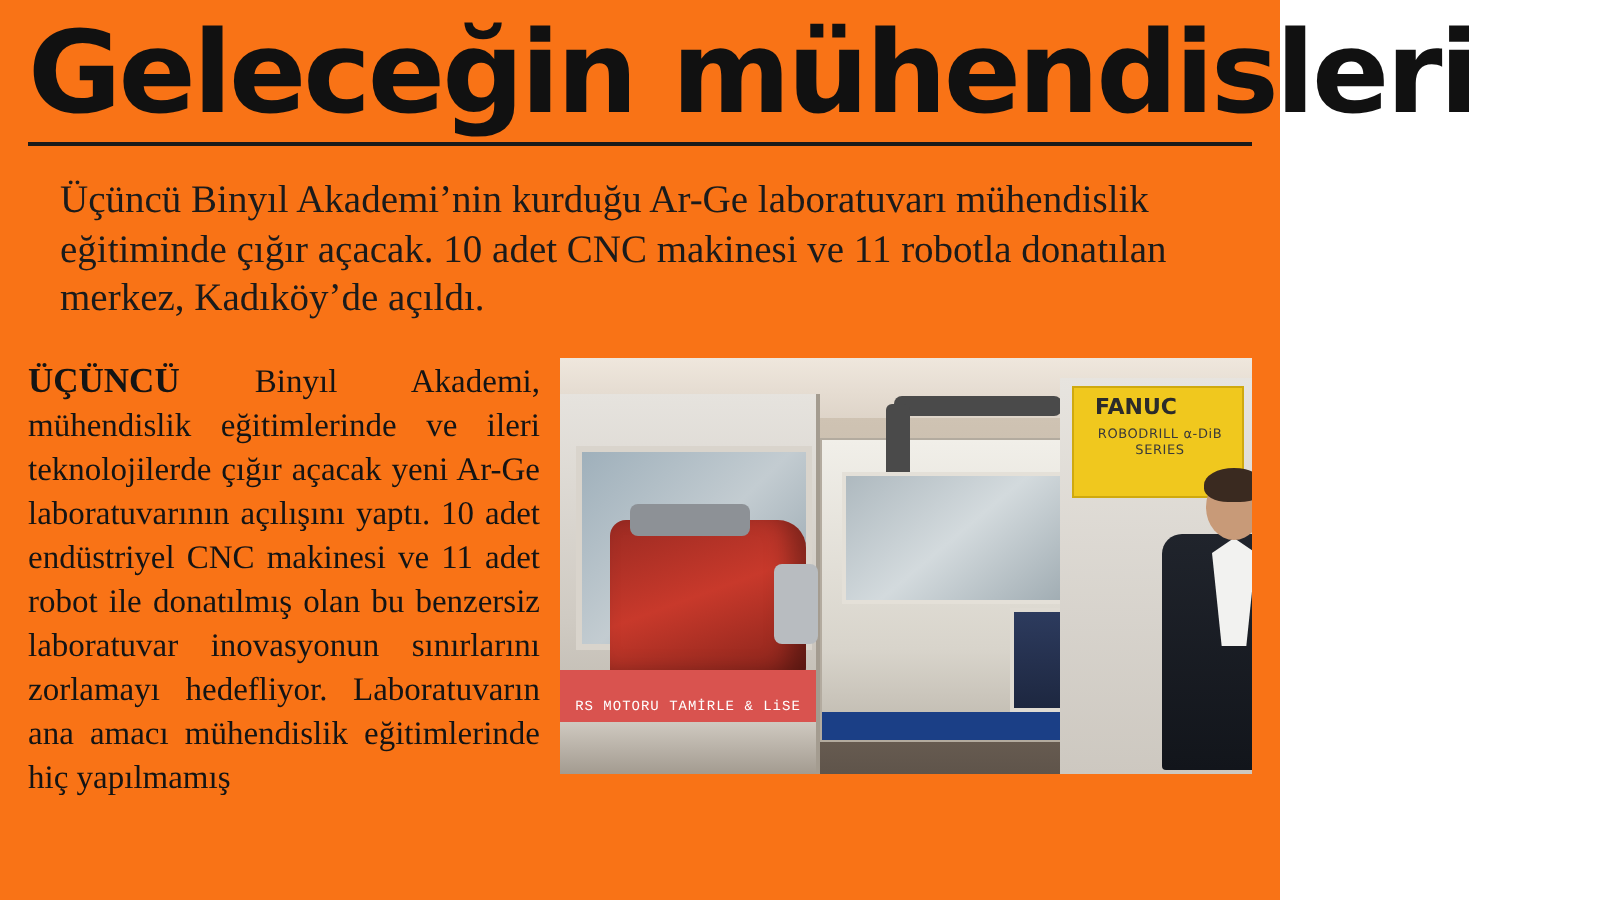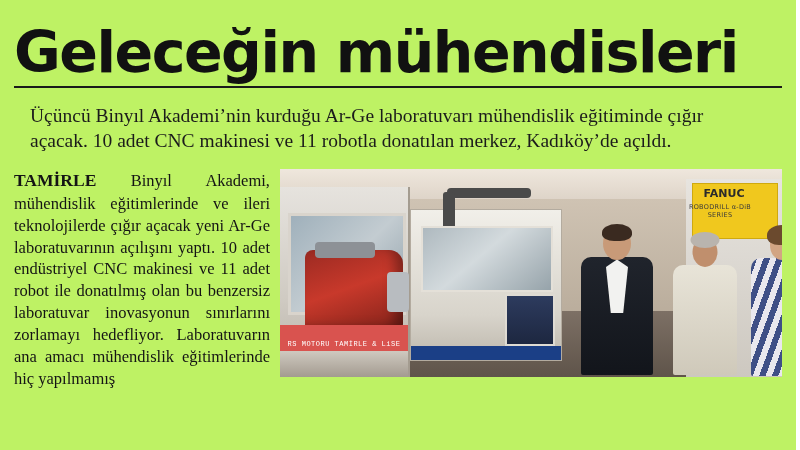--- a/index.html
+++ b/index.html
@@ -8,25 +8,25 @@
   }
   body {
     width: 800px;
     height: 450px;
     background: #ffffff;
     font-family: "Liberation Serif", serif;
     overflow: hidden;
   }
   .page {
     position: relative;
-    width: 796px;
+    width: 640px;
     height: 450px;
-    background: #bef264;
+    background: #f97316;
     box-sizing: border-box;
-    padding: 21px 14px 0 14px;
+    padding: 6px 14px 0 14px;
   }
   .headline {
     font-family: "DejaVu Sans", sans-serif;
     font-weight: bold;
     font-size: 57px;
     line-height: 0.97;
     letter-spacing: -1.5px;
     color: #111111;
     margin: 0;
     padding: 4px 0 0 0;
@@ -171,21 +171,21 @@
   }
   .fanuc-txt {
     position: absolute; right: 16px; top: 18px; width: 84px;
     text-align: center;
     font-family: "DejaVu Sans", sans-serif;
     font-weight: bold;
     font-size: 11px;
     color: #2b2b2b;
   }
   .fanuc-sub {
-    position: absolute; right: 20px; top: 34px; width: 84px;
+    position: absolute; right: 4px; top: 34px; width: 84px;
     text-align: center;
     font-family: "DejaVu Sans", sans-serif;
     font-size: 6.5px;
     color: #3a3a3a;
     letter-spacing: 0.3px;
   }
   .person {
     position: absolute; bottom: 0;
   }
   .p-head {
@@ -227,21 +227,21 @@
 
   <h1 class="headline">Geleceğin mühendisleri</h1>
 
   <hr class="rule">
 
   <p class="standfirst">Üçüncü Binyıl Akademi’nin kurduğu Ar-Ge laboratuvarı mühendislik eğitiminde çığır açacak. 10 adet CNC makinesi ve 11 robotla donatılan merkez, Kadıköy’de açıldı.</p>
 
   <div class="content">
 
     <div class="column">
-      <span class="dropcap-word">TAMİRLE</span><span> Binyıl Akademi, mühendislik eğitimlerinde ve ileri teknolojilerde çığır açacak yeni Ar-Ge laboratuvarının açılışını yaptı. 10 adet endüstriyel CNC makinesi ve 11 adet robot ile donatılmış olan bu benzersiz laboratuvar inovasyonun sınırlarını zorlamayı hedefliyor. Laboratuvarın ana amacı mühendislik eğitimlerinde hiç yapılmamış</span>
+      <span class="dropcap-word">ÜÇÜNCÜ</span><span> Binyıl Akademi, mühendislik eğitimlerinde ve ileri teknolojilerde çığır açacak yeni Ar-Ge laboratuvarının açılışını yaptı. 10 adet endüstriyel CNC makinesi ve 11 adet robot ile donatılmış olan bu benzersiz laboratuvar inovasyonun sınırlarını zorlamayı hedefliyor. Laboratuvarın ana amacı mühendislik eğitimlerinde hiç yapılmamış</span>
     </div>
 
     <div class="photo">
       <div class="ph-ceiling"></div>
       <div class="ph-wall"></div>
       <div class="ph-floor"></div>
 
       <div class="mach-left">
         <div class="mach-left-window">
           <div class="engine"></div>

